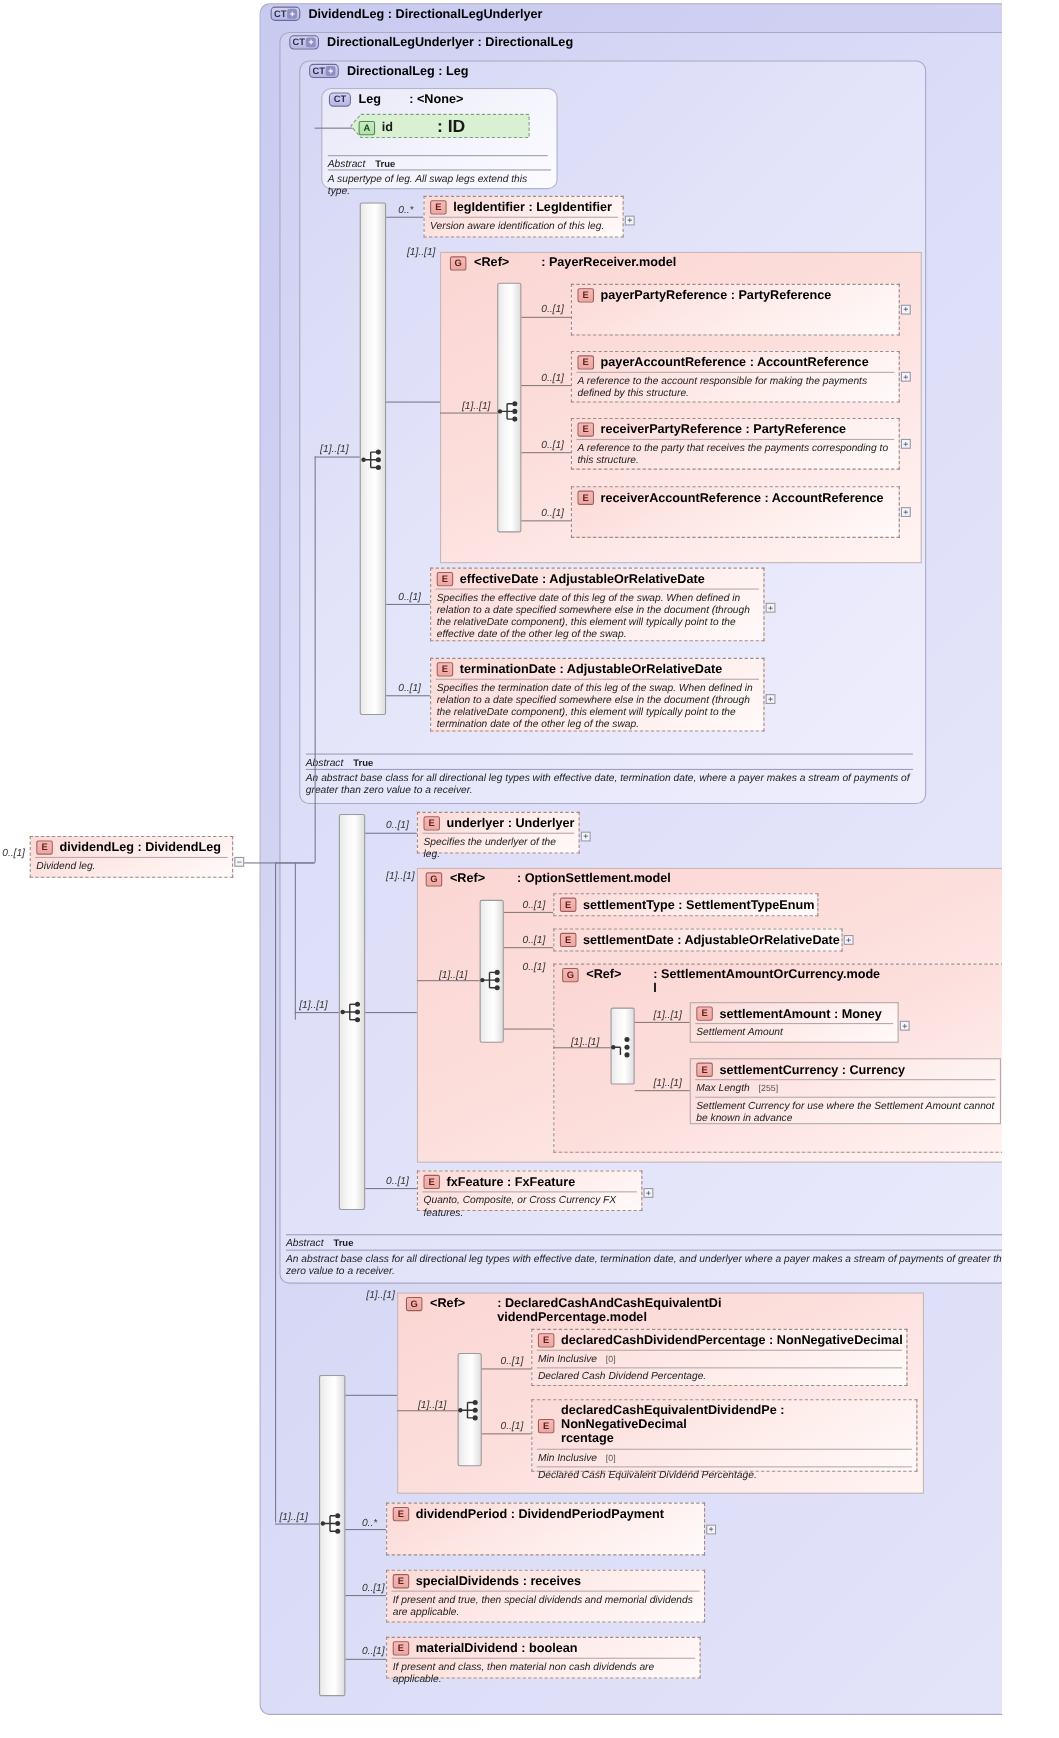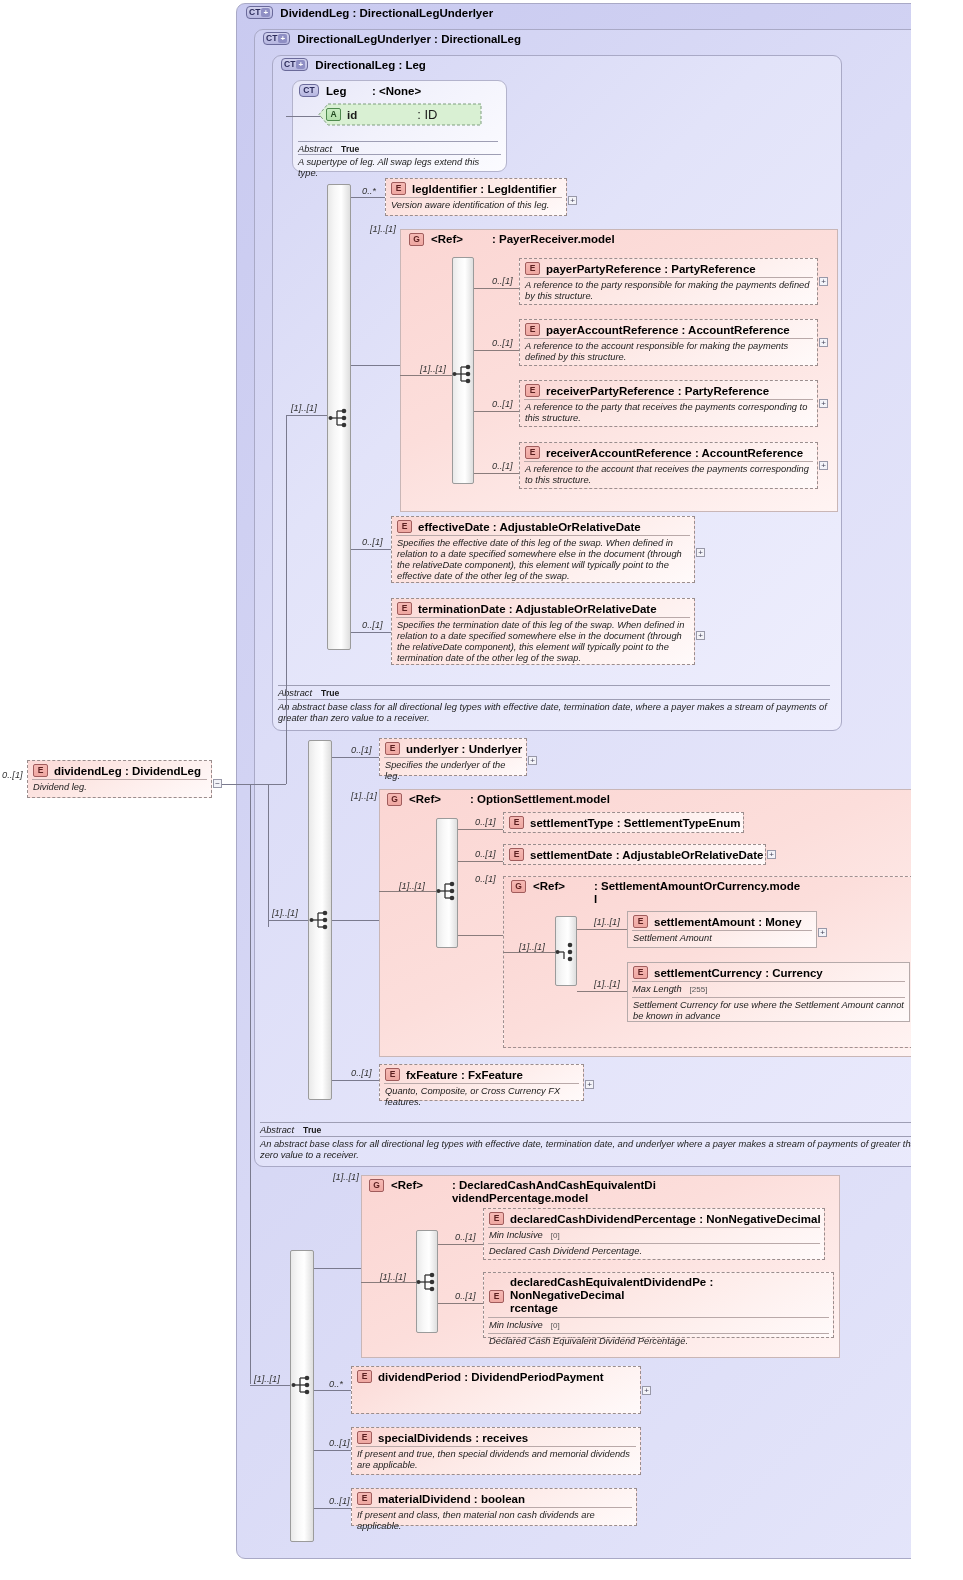--- a/index.html
+++ b/index.html
@@ -192,21 +192,21 @@
   </div>
 
   <div class="hline" style="left:286px; top:116px; width:35px;"></div>
   <div style="position:absolute; left:318px; top:103px; width:165px; height:24px;">
     <svg width="165" height="24" style="position:absolute;left:0;top:0;">
       <path d="M10,1 L163,1 L163,22 L10,22 L1,11.5 Z" fill="#d9f0d3" stroke="#7f9f7f" stroke-dasharray="3,2" stroke-width="1"></path>
     </svg>
     <div style="position:absolute; left:8px; top:4px; display:flex; align-items:center; gap:6px;">
       <span class="a-badge">A</span>
       <span style="font-size:11.5px;font-weight:bold;white-space:pre;">id</span>
-      <span style="font-size:13px;font-weight:normal;margin-left:54px;">: ID</span>
+      <span style="font-size:16px;font-weight:bold;margin-left:34px;">: ID</span>
     </div>
   </div>
 
   <div class="abstract-row" style="left:298px; top:141px; width:200px;">
     <span class="lbl">Abstract</span><span class="val">True</span>
   </div>
   <div class="abstract-desc" style="left:298px; top:154px; width:203px;">A supertype of leg. All swap legs extend this type.</div>
 
   <div class="seqbar" style="left:327px; top:184px; width:24px; height:466px;"></div>
   <svg class="seqicon" style="left:328px; top:408px;">
@@ -259,21 +259,20 @@
   <div class="card" style="left:420px; top:364px;">[1]..[1]</div>
   <div class="hline g" style="left:400px; top:375px; width:52px;"></div>
 
   <div class="hline g" style="left:474px; top:288px; width:45px;"></div>
   <div class="card" style="left:492px; top:276px;">0..[1]</div>
   <div class="el-box" style="left:519px; top:258px; width:299px; height:47px;">
     <div class="el-title">
       <span class="e-badge">E</span>
       <span>payerPartyReference : PartyReference</span>
     </div>
-    <div class="el-desc">A reference to the party responsible for making the payments defined by this structure.</div>
   </div>
   <div class="pmbtn" style="left:819px; top:277px;">+</div>
 
   <div class="hline g" style="left:474px; top:350px; width:45px;"></div>
   <div class="card" style="left:492px; top:338px;">0..[1]</div>
   <div class="el-box" style="left:519px; top:319px; width:299px; height:47px;">
     <div class="el-title">
       <span class="e-badge">E</span>
       <span>payerAccountReference : AccountReference</span>
     </div>
@@ -292,21 +291,20 @@
   </div>
   <div class="pmbtn" style="left:819px; top:399px;">+</div>
 
   <div class="hline g" style="left:474px; top:473px; width:45px;"></div>
   <div class="card" style="left:492px; top:461px;">0..[1]</div>
   <div class="el-box" style="left:519px; top:442px; width:299px; height:47px;">
     <div class="el-title">
       <span class="e-badge">E</span>
       <span>receiverAccountReference : AccountReference</span>
     </div>
-    <div class="el-desc">A reference to the account that receives the payments corresponding to this structure.</div>
   </div>
   <div class="pmbtn" style="left:819px; top:461px;">+</div>
 
   <div class="hline" style="left:351px; top:549px; width:40px;"></div>
   <div class="card" style="left:362px; top:537px;">0..[1]</div>
   <div class="el-box" style="left:391px; top:516px; width:304px; height:67px;">
     <div class="el-title">
       <span class="e-badge">E</span>
       <span>effectiveDate : AdjustableOrRelativeDate</span>
     </div>

